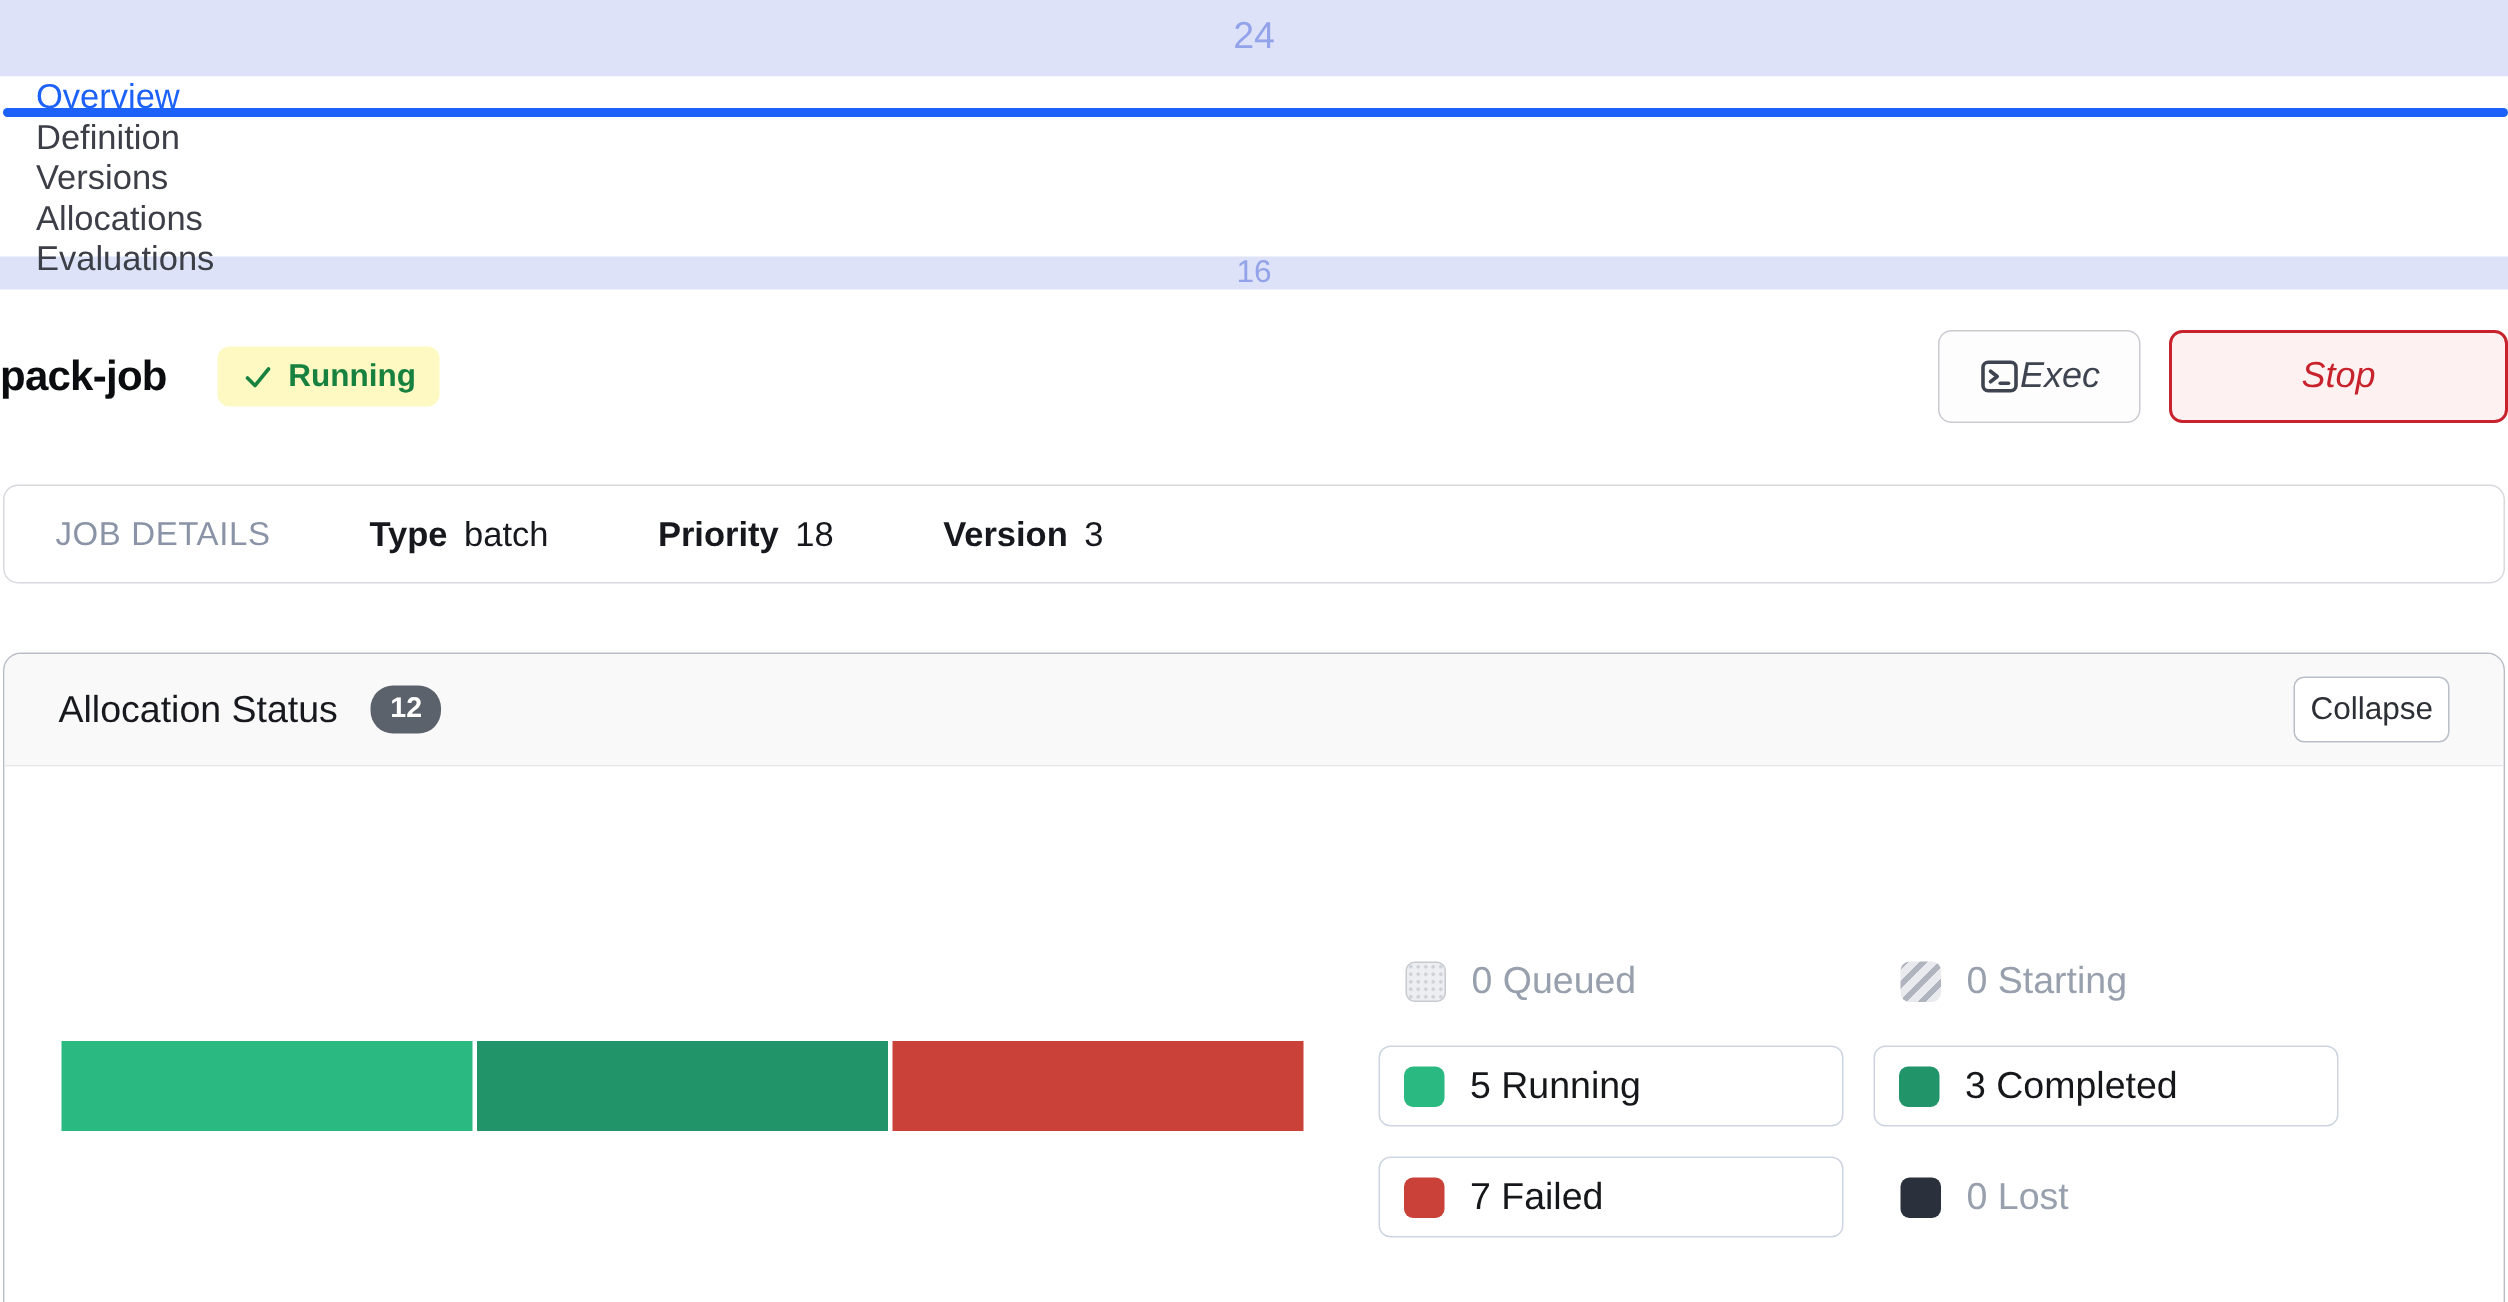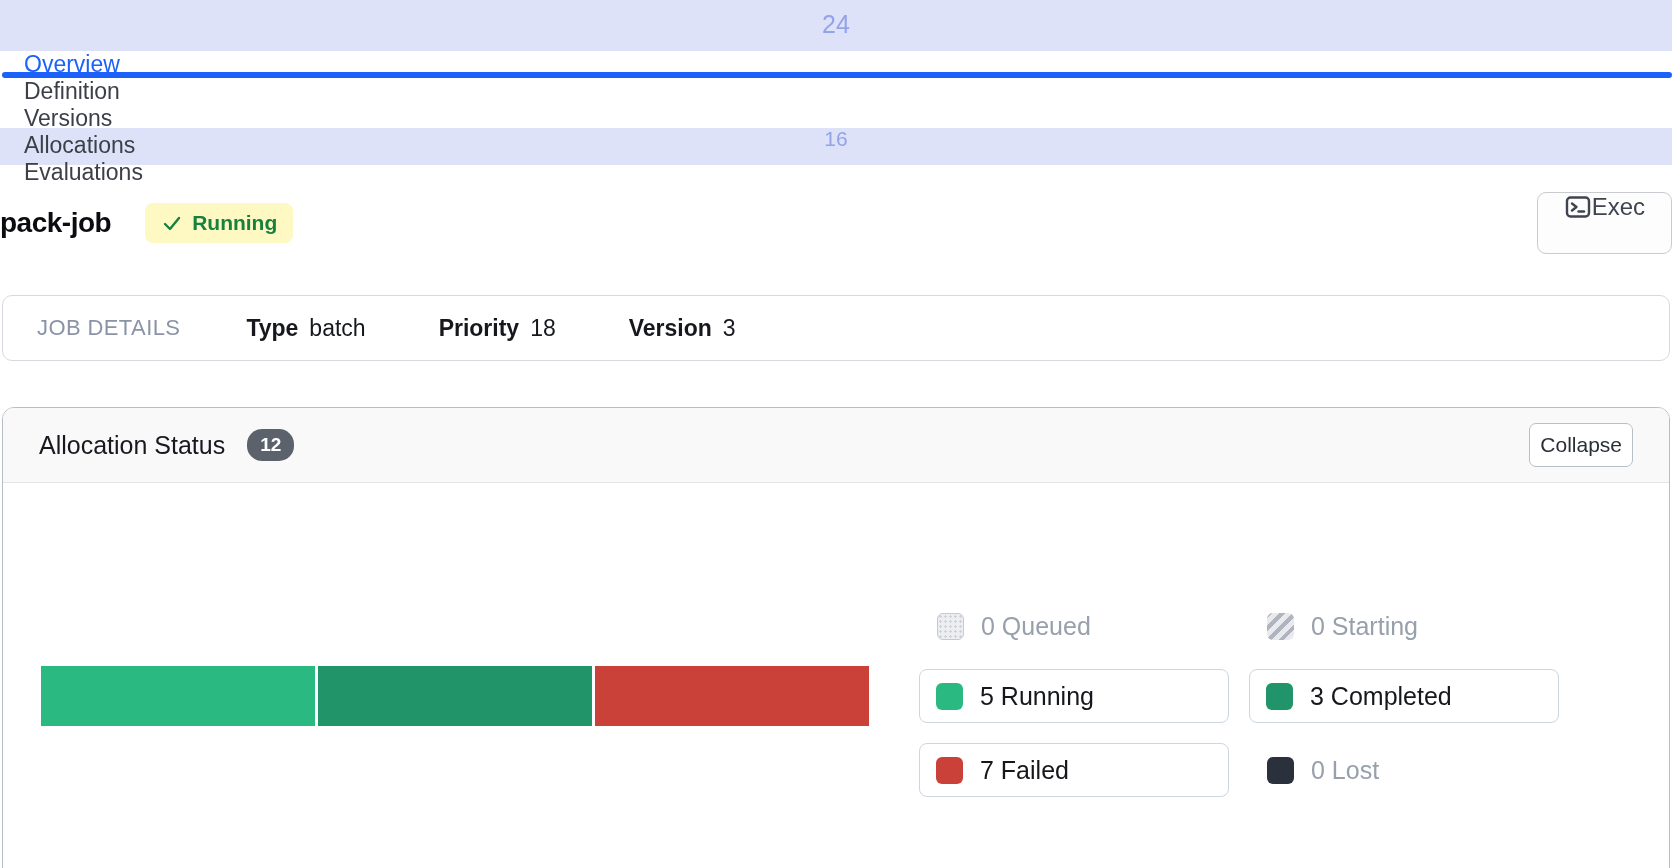--- a/index.html
+++ b/index.html
@@ -2,38 +2,38 @@
 <html><head>
 <meta charset="utf-8">
 <style>
   * { margin:0; padding:0; box-sizing:border-box; }
   html,body { width:1672px; height:868px; background:#ffffff;
     font-family:"Liberation Sans", sans-serif; overflow:hidden; }
 
   
   .spacer { background:#dde2f8; color:#93a3e9; text-align:center; overflow:hidden; }
   .spacer-top { height:51px; font-size:25px; line-height:49px; }
-  .spacer-mid { height:37px; font-size:21px; line-height:22px; }
+  .spacer-mid { height:22px; font-size:21px; line-height:22px;margin-top:43px; }
 
   
   .tabbar { height:77px; background:#fff; display:flex; align-items:stretch; padding-left:2px;flex-direction:column; }
   .tab { position:relative; display:flex; align-items:center; padding:0 22px;
     font-size:23px; color:#3c3f47; cursor:pointer; }
   .tab.active { color:#1c61fa; }
   .tab.active::after { content:""; position:absolute; left:0; right:0; bottom:0;
     height:6px; border-radius:3px; background:#1c61fa; }
 
   
   .page-header { height:92px; margin-top:12px; display:flex; align-items:center; }
   .job-title { font-size:28px; font-weight:700; color:#0b0c0f; letter-spacing:-0.5px; margin-right:34px; }
   .status-badge { display:inline-flex; align-items:center; gap:9px; background:#fef9c3;
     color:#17813f; font-size:21px; padding:8px 16px; border-radius:8px;font-weight:bold; }
   .header-actions { margin-left:auto; display:flex; gap:19px; align-items:center; }
-  .btn { display:flex; align-items:flex-start; justify-content:center; 
-    height:62px; border-radius:9px; font-size:24px; cursor:pointer; background:#fdfdfd; }
+  .btn { display:flex; align-items:center; justify-content:center; 
+    height:62px; border-radius:9px; font-size:24px; cursor:pointer; background:#fdfdfd;font-style:italic; }
   .btn-exec { padding:0 26px; border:1px solid #c9cbd1; color:#3e4450; }
   .btn-stop { width:226px; border:2px solid #c8232c; color:#c8232c; background:#fdf1f1; font-weight:400; }
 
   
   .details-bar { margin:26px 2px 0; height:66px; border:1px solid #d7d9de; border-radius:10px;
     background:#fff; display:flex; align-items:center; padding:0 34px; }
   .details-heading { color:#8a94a6; font-size:22px; letter-spacing:0.4px; margin-right:66px; }
   .detail-field { display:flex; align-items:baseline; gap:11px; font-size:23px; color:#16181d; margin-right:73px; }
   .detail-field b { font-weight:700; }
 
@@ -101,20 +101,21 @@
     <button class="btn btn-exec">
       <span>
         <svg width="28" height="28" viewBox="0 0 28 28">
           <rect x="3" y="4.5" width="22" height="19" rx="3.5" fill="none" stroke="#3e4450" stroke-width="2.4"></rect>
           <polyline points="8,10.5 12.5,14 8,17.5" fill="none" stroke="#3e4450" stroke-width="2.4" stroke-linecap="round" stroke-linejoin="round"></polyline>
           <line x1="14.5" y1="18.5" x2="20" y2="18.5" stroke="#3e4450" stroke-width="2.4" stroke-linecap="round"></line>
         </svg>
       </span>
       <span>Exec</span>
     </button>
+    <button class="btn btn-stop">Stop</button>
   </div>
 </header>
 
 <section class="details-bar">
   <span class="details-heading">JOB DETAILS</span>
   <span class="detail-field">
     <b>Type</b>
     <span>batch</span>
   </span>
   <span class="detail-field">

